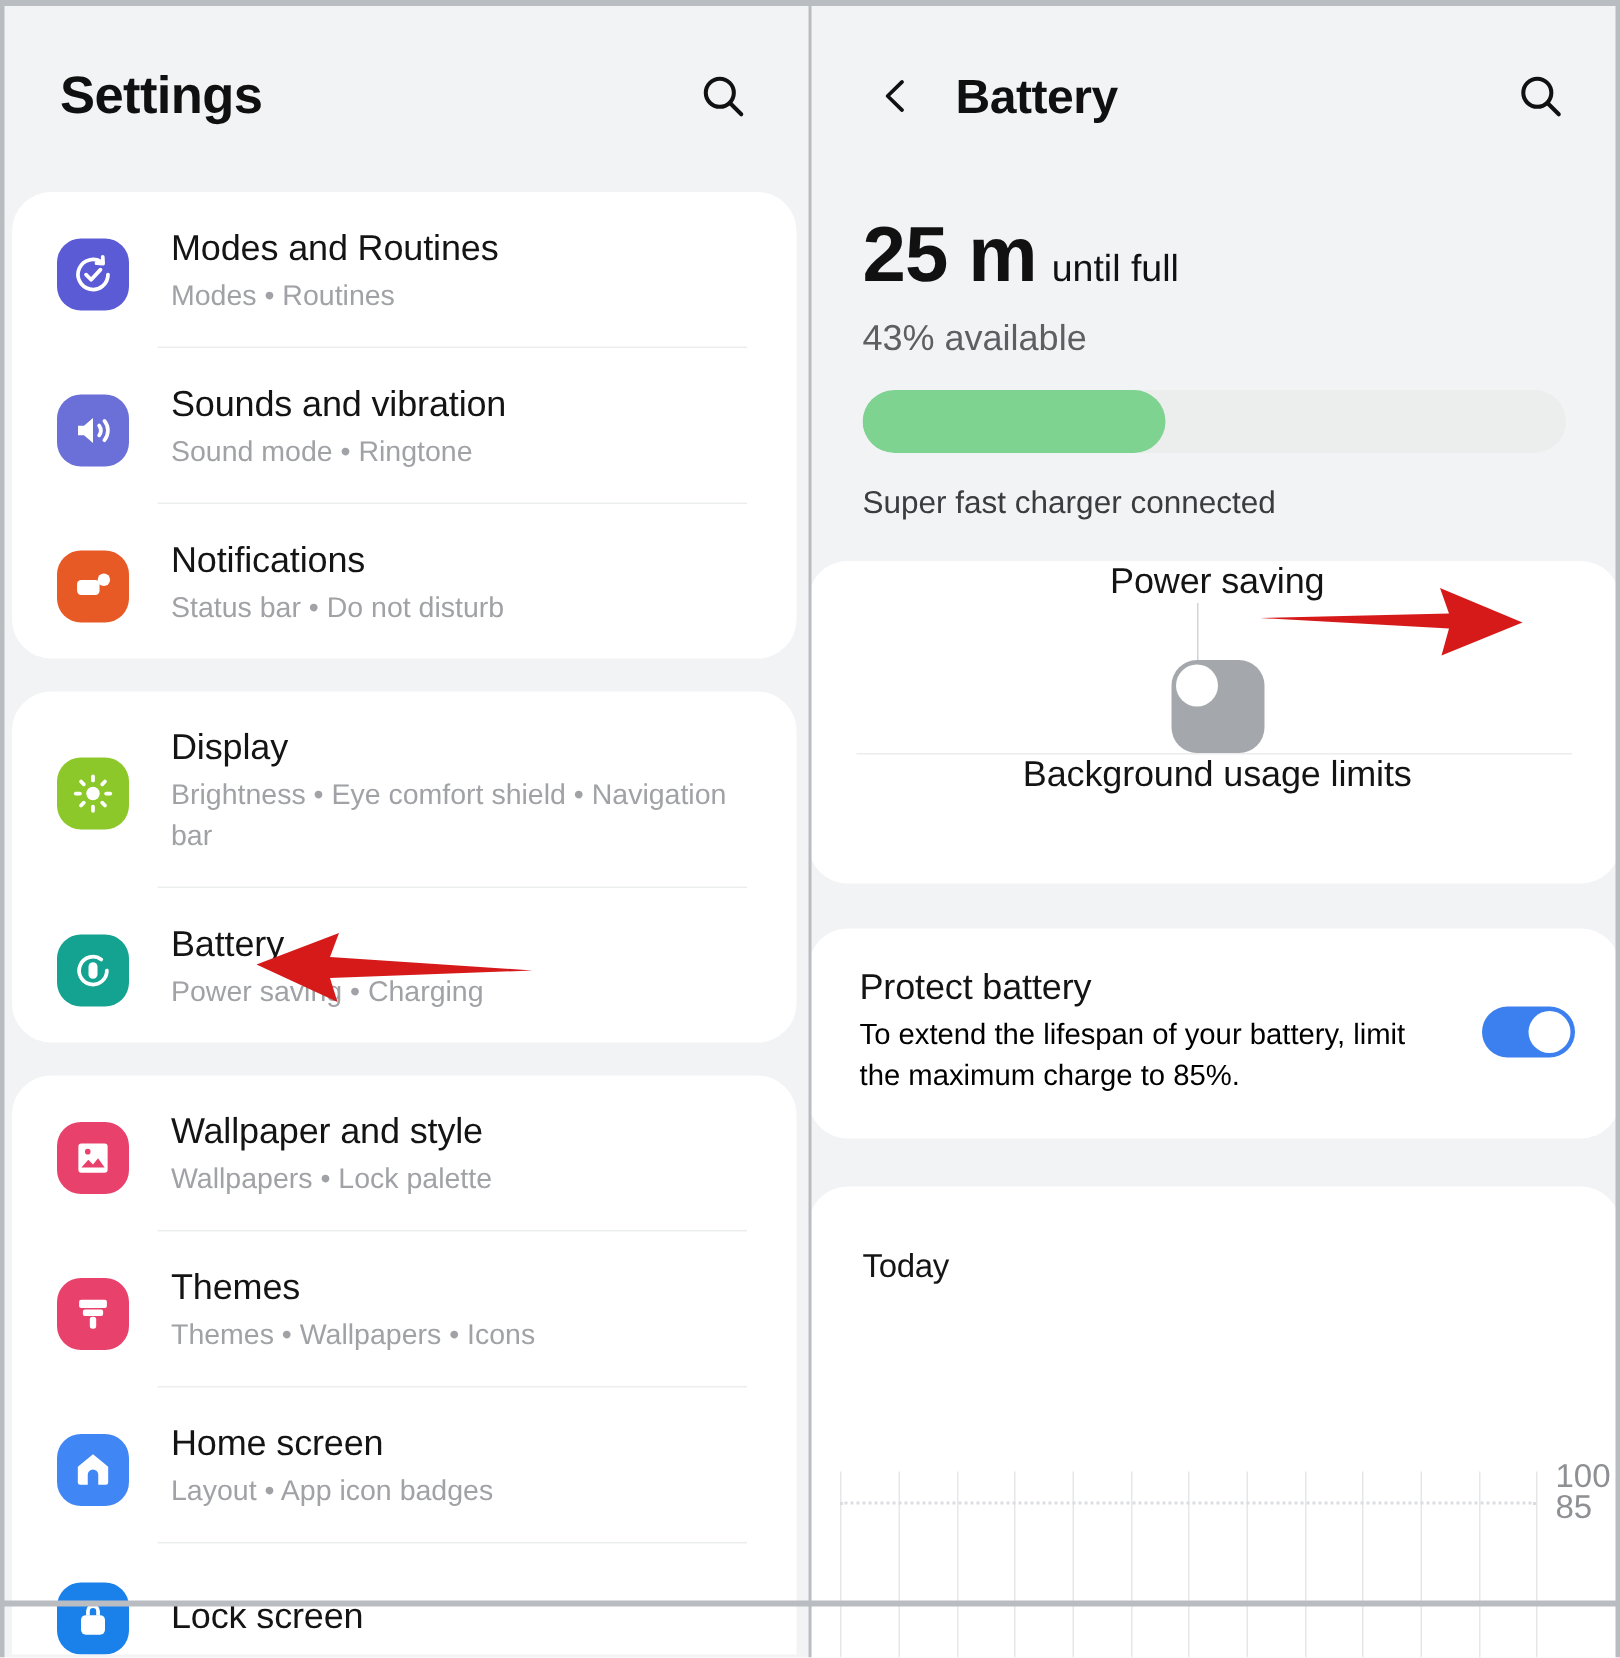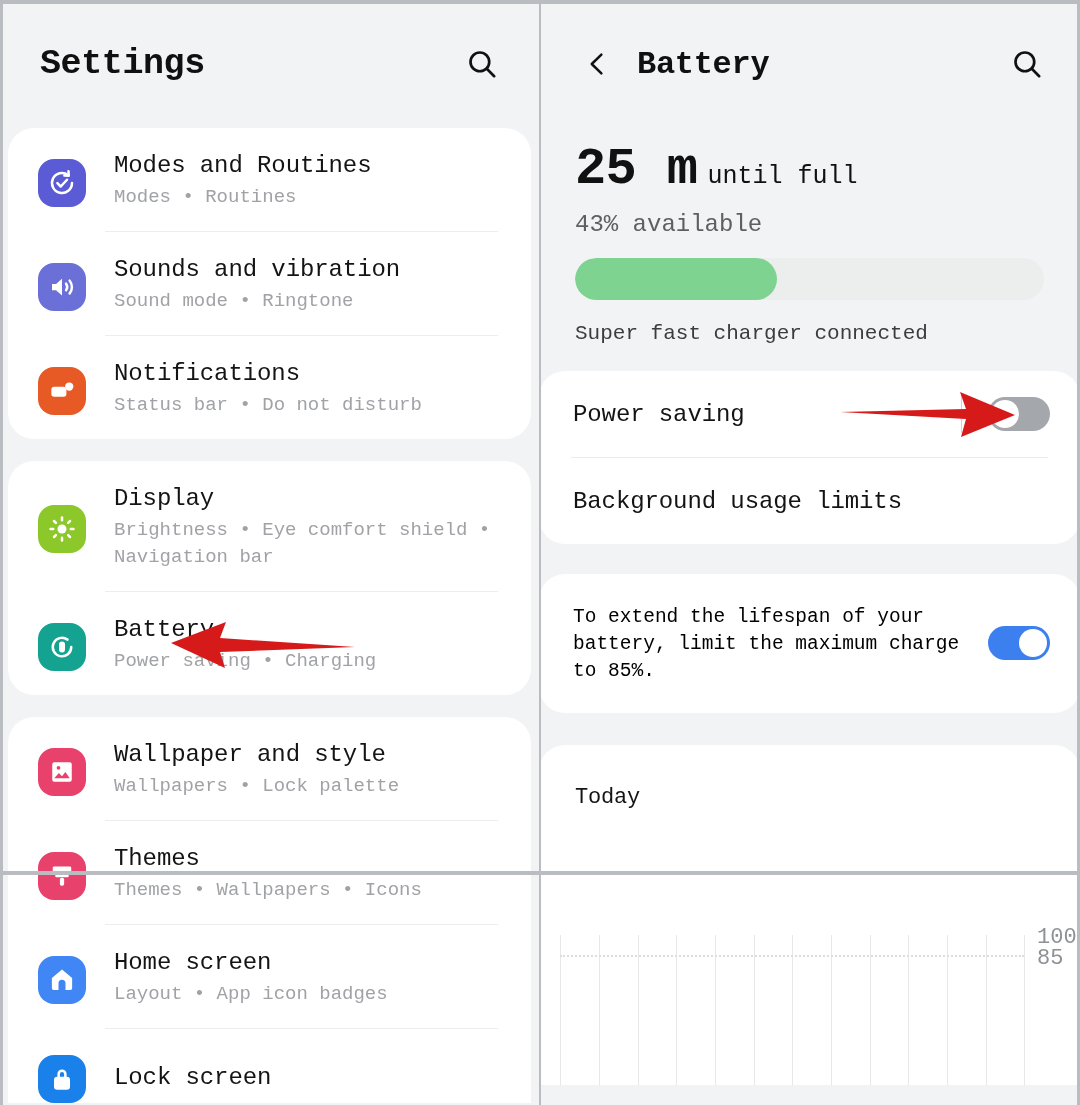--- a/index.html
+++ b/index.html
@@ -2,21 +2,21 @@
 <html><head>
 <meta charset="utf-8">
 <style>
   * { box-sizing: border-box; margin: 0; padding: 0; }
   html, body {
     width: 1080px; height: 1105px;
     background: #ffffff;
     font-family: "Liberation Sans", sans-serif;
     overflow: hidden;
   }
-  .screen { position: relative; width: 1080px; height: 875px; display: flex; font-family: Liberation Mono, monospace; }
+  .screen { position: relative; width: 1080px; height: 1071px; display: flex; }
 
   
   .pane-left {
     position: relative;
     width: 539px; height: 1105px;
     background: #f2f3f5;
     overflow: hidden;
   }
   .pane-divider {
     position: absolute; left: 539px; top: 0;
@@ -118,20 +118,21 @@
   .bat-status { font-size: 21px; color: #3a3c40; margin-top: 22px; }
 
   .rcard {
     background: #ffffff; border-radius: 26px;
     margin: 0 0 0 0;
   }
   .rrow {
     display: flex; align-items: center;
     min-height: 86px; padding: 0 30px 0 34px;
     position: relative;
+    flex-direction: column;
   }
   .rrow .label { font-size: 24px; color: #141414; letter-spacing: -0.1px; }
   .rhr { height: 1px; background: #ececec; margin: 0 32px; }
 
   .toggle {
     width: 62px; height: 34px; border-radius: 17px; position: relative; flex: 0 0 62px;
   }
   .toggle .knob {
     position: absolute; top: 3px; width: 28px; height: 28px; border-radius: 50%;
     background: #ffffff;
@@ -364,20 +365,21 @@
         <div class="rrow">
           <div class="label">Background usage limits</div>
         </div>
       </div>
     </div>
 
     <div style="padding:30px 0 0 0;">
       <div class="rcard">
         <div class="protect-row">
           <div class="protect-txt">
+            <div class="protect-title">Protect battery</div>
             <div class="protect-desc">To extend the lifespan of your battery, limit the maximum charge to 85%.</div>
           </div>
           <div class="toggle on">
             <div class="knob"></div>
           </div>
         </div>
       </div>
     </div>
 
     <div style="padding:32px 0 0 0;">

